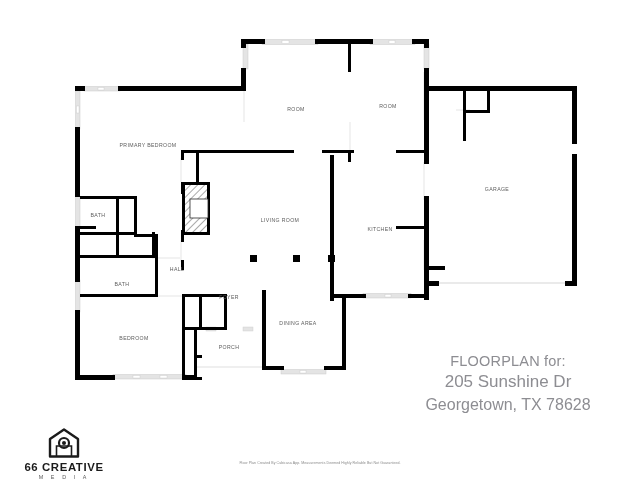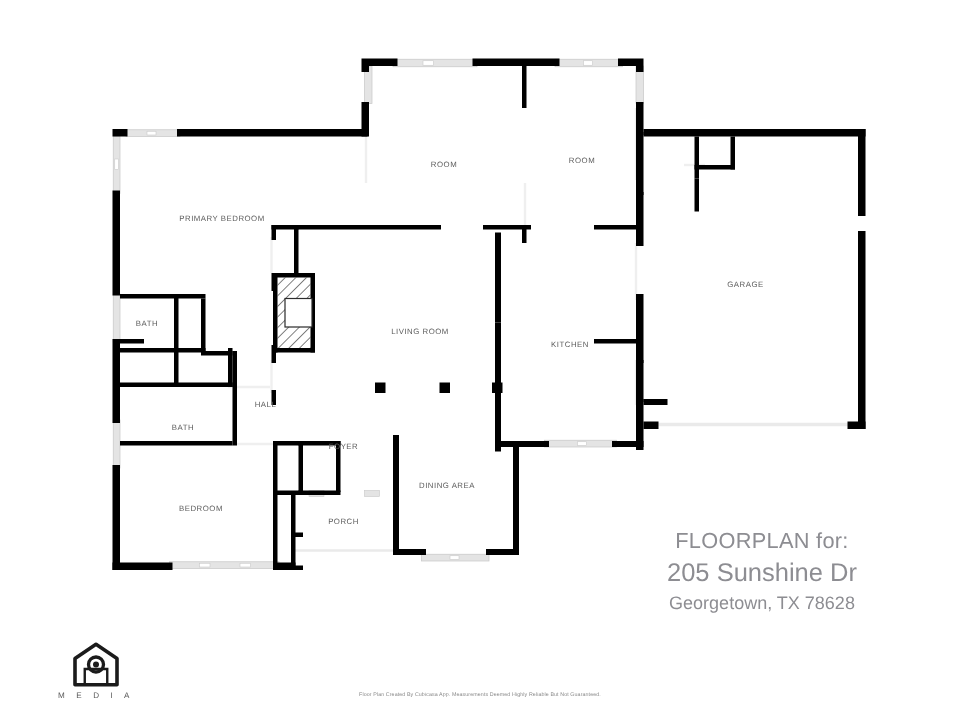--- a/index.html
+++ b/index.html
@@ -46,21 +46,21 @@
   }
   .title-line1 {
     font-size: 14.5px;
     letter-spacing: 0.2px;
     text-align: center;
   }
   .title-line2 {
     font-size: 17px;
   }
   .title-line3 {
-    font-size: 12px;
+    font-size: 16px;
   }
 
   
   .brand {
     position: absolute;
     left: 10px;
     top: 428px;
     width: 108px;
     text-align: center;
   }
@@ -299,16 +299,17 @@
   <div class="title-line3">Georgetown, TX 78628</div>
 </div>
 
 <div class="brand">
   <svg class="brand-mark" width="32" height="30" viewBox="0 0 32 30">
     <path d="M16 1.5 L30 11 L30 28.5 L2 28.5 L2 11 Z" fill="none" stroke="#1b1b1b" stroke-width="2.4" stroke-linejoin="round"></path>
     <path d="M8.5 28.5 L8.5 18 L23.5 18 L23.5 28.5" fill="none" stroke="#1b1b1b" stroke-width="1.6"></path>
     <circle cx="16" cy="15" r="5" fill="none" stroke="#1b1b1b" stroke-width="2.2"></circle>
     <circle cx="16" cy="15" r="2" fill="#1b1b1b"></circle>
   </svg>
+  <div class="brand-name">66 CREATIVE</div>
   <div class="brand-sub">M E D I A</div>
 </div>
 
 <div class="disclaimer">Floor Plan Created By Cubicasa App. Measurements Deemed Highly Reliable But Not Guaranteed.</div>
 
 </body></html>

